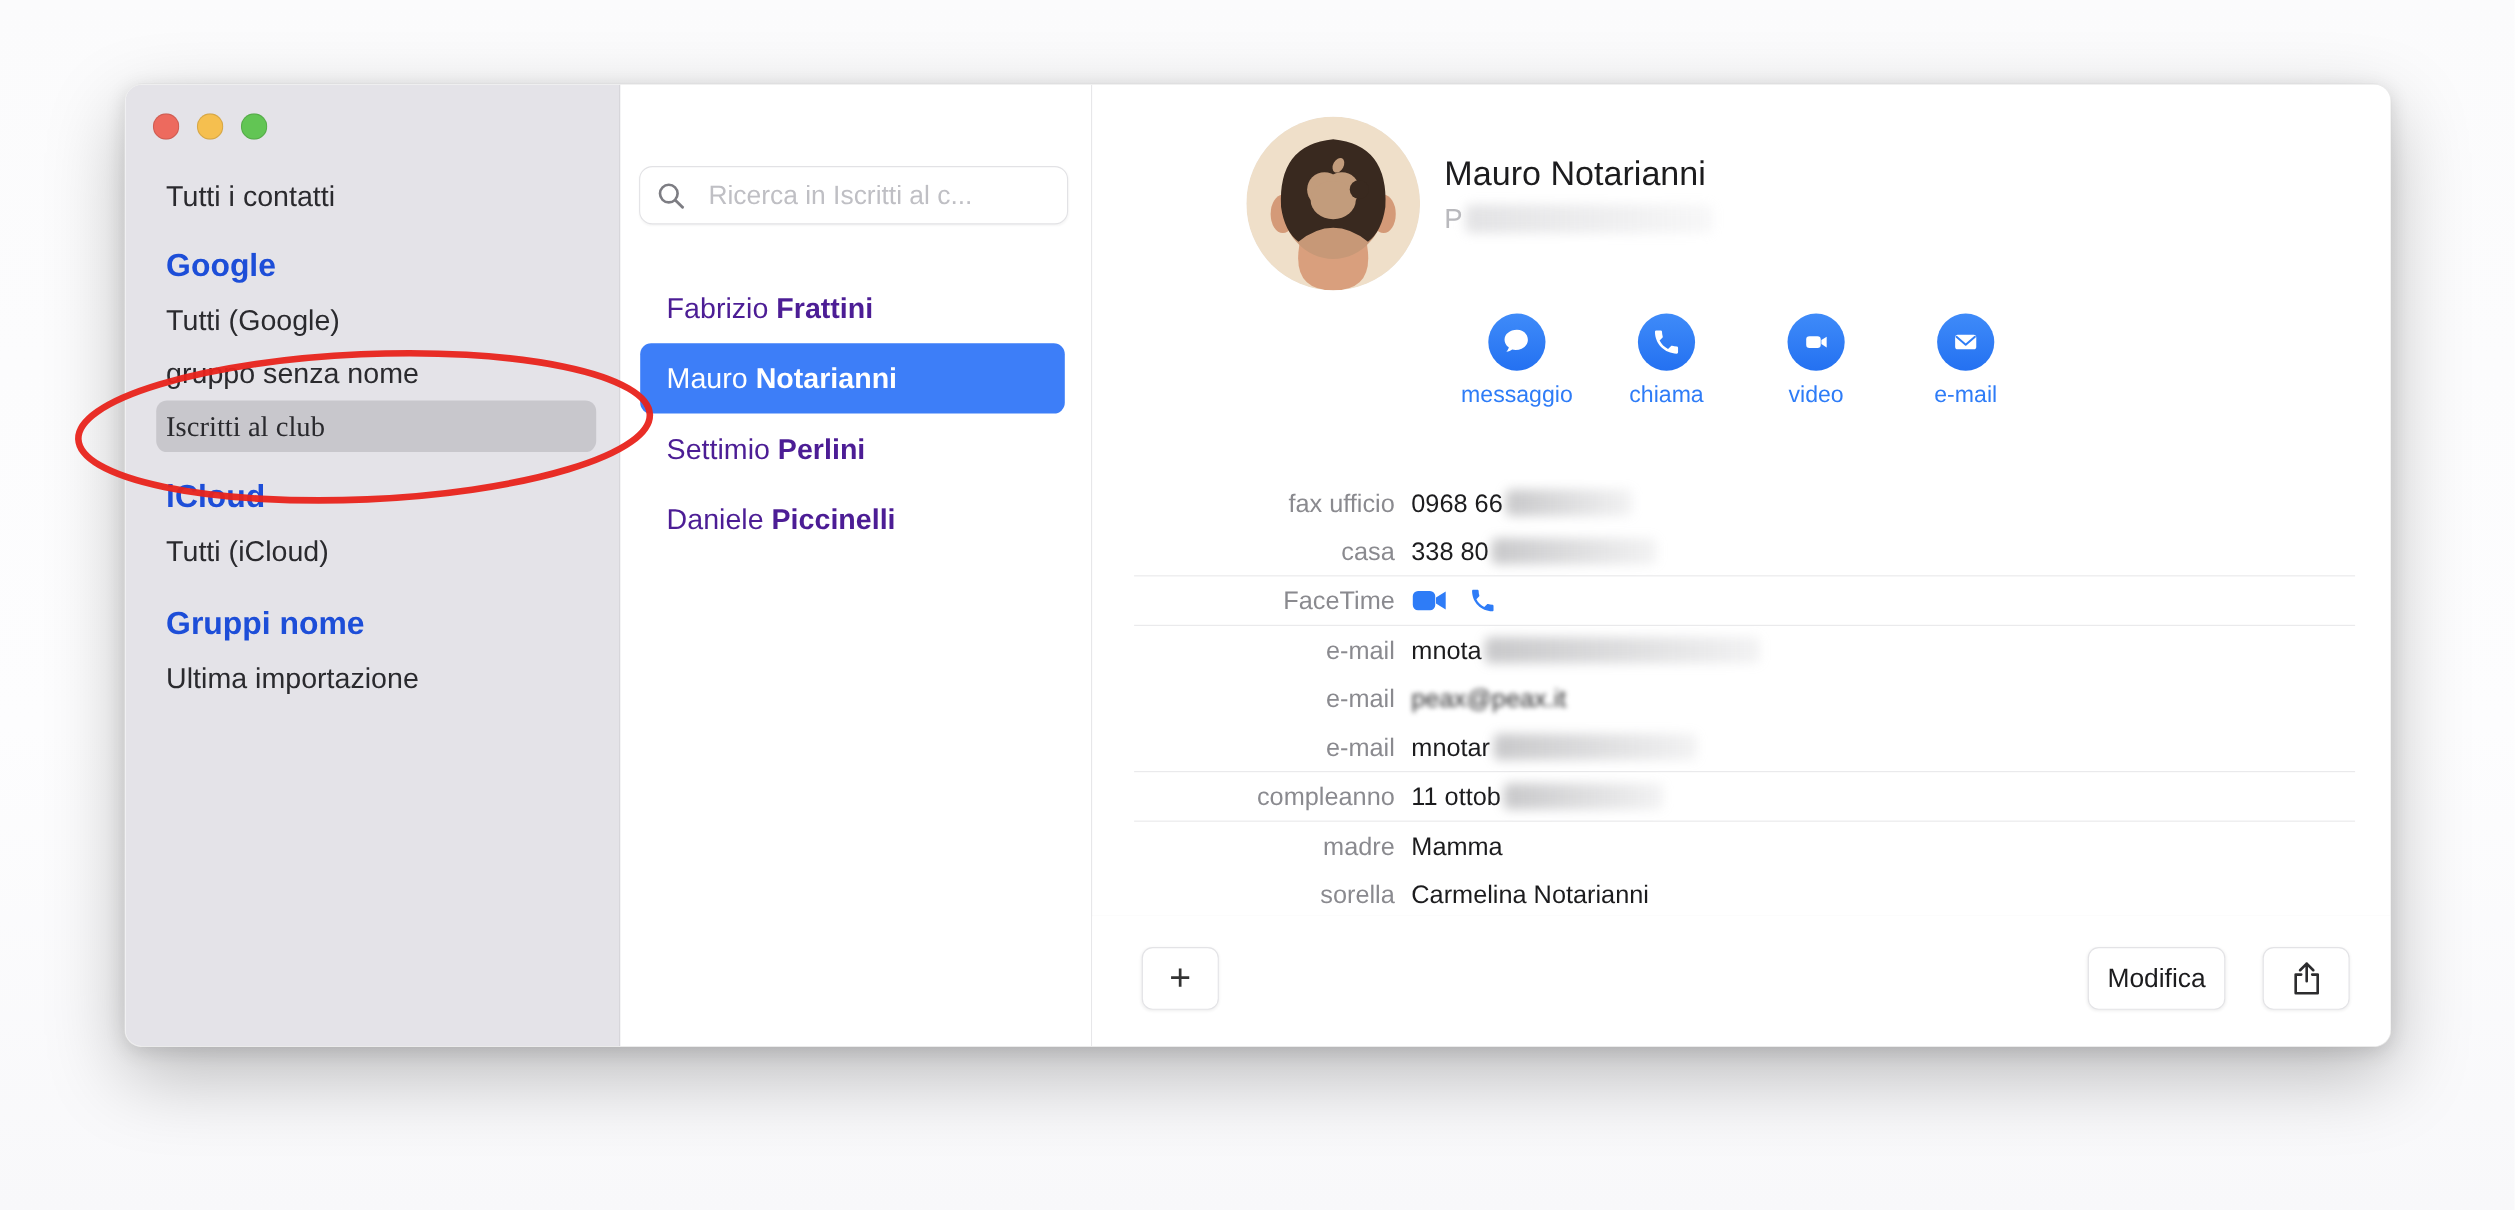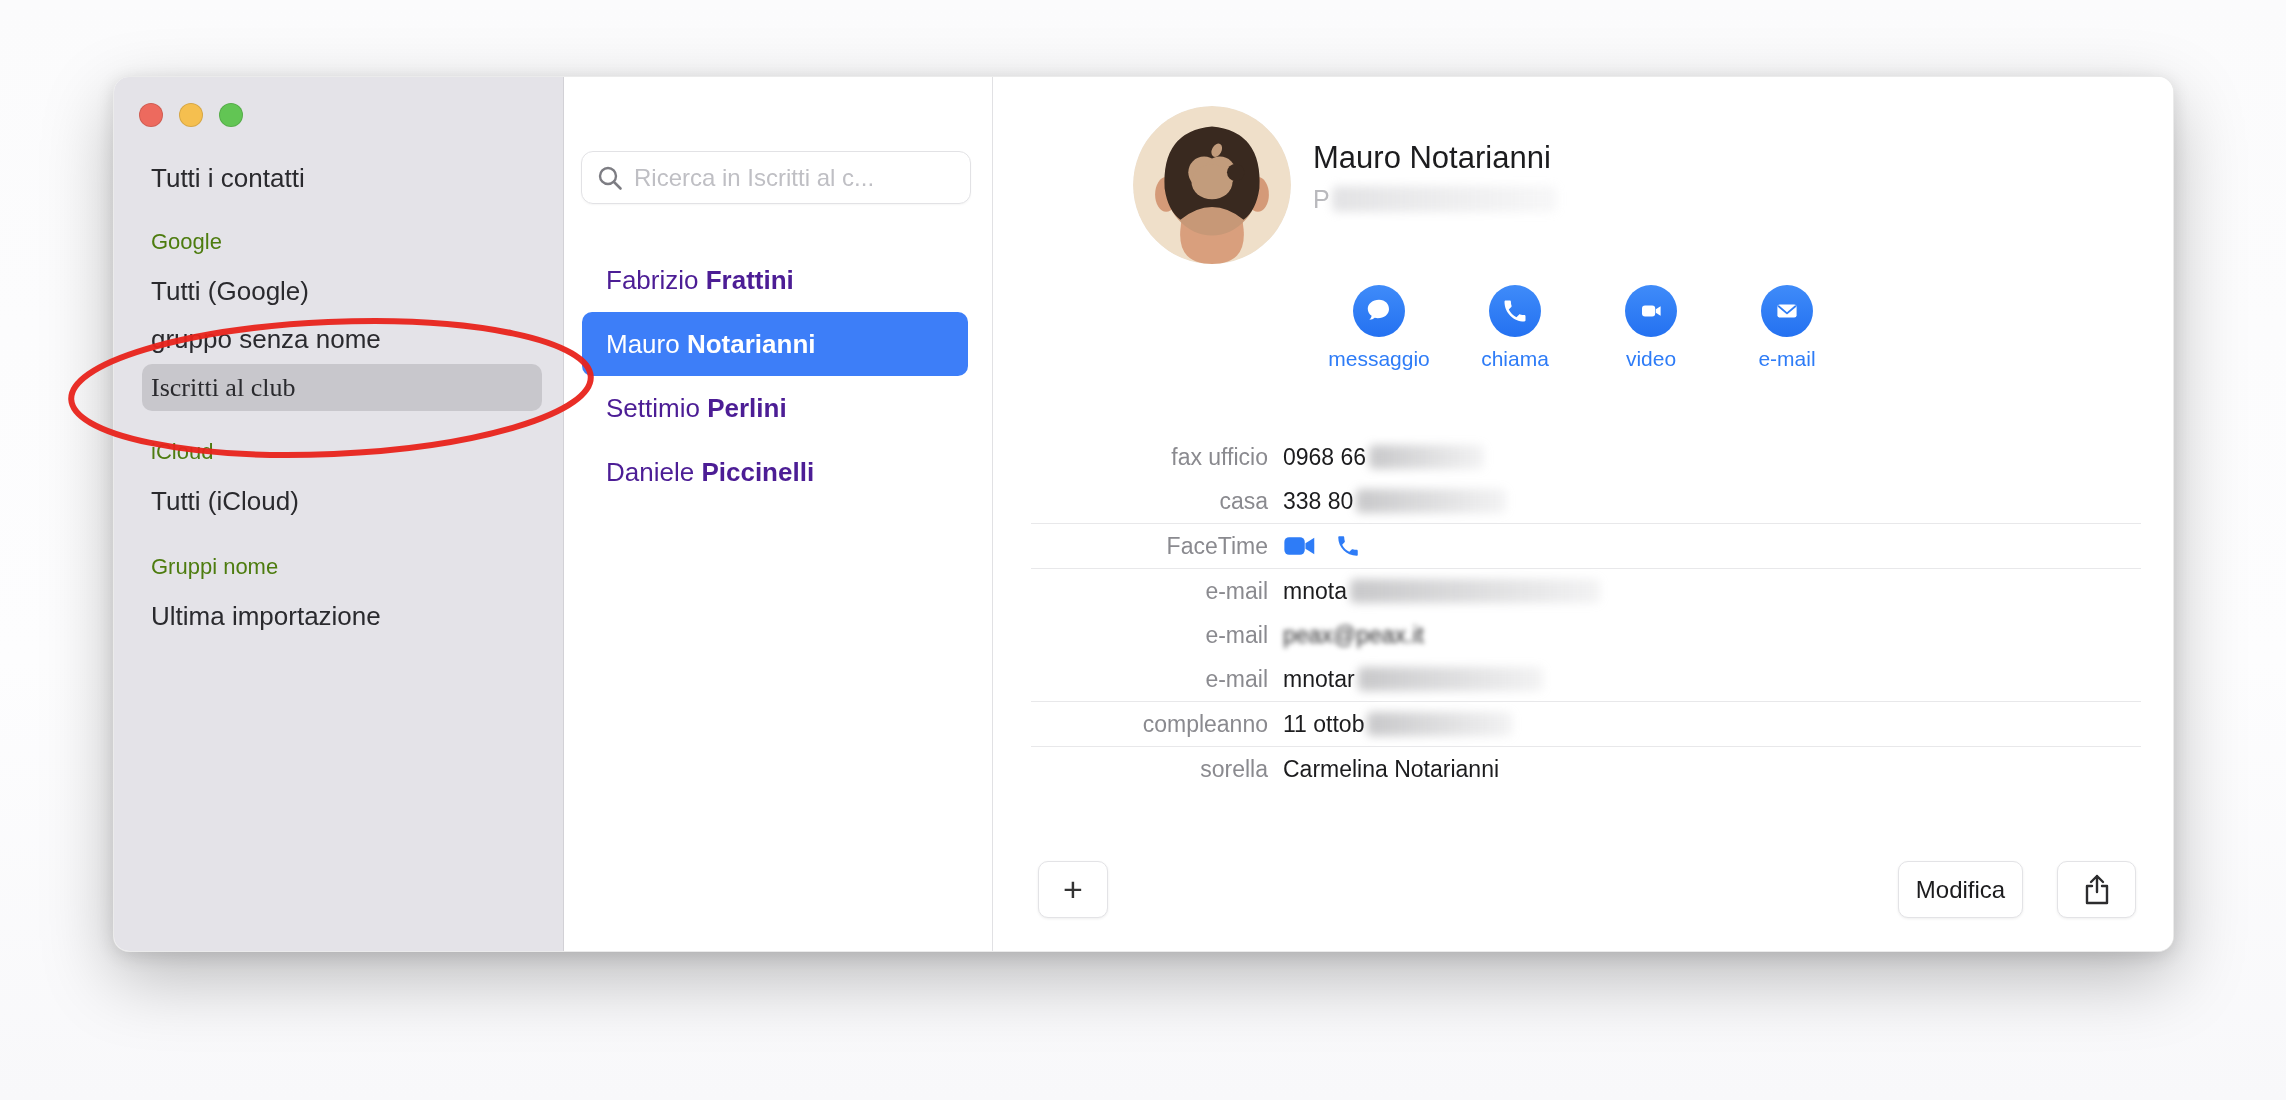--- a/index.html
+++ b/index.html
@@ -32,37 +32,37 @@
   .tl.red{background:#ed6a5e;}
   .tl.yellow{background:#f5bf4f;}
   .tl.green{background:#62c554;}
 
   .side-item{
     position:absolute;left:37px;right:40px;height:34px;line-height:34px;
     font-size:26px;color:#2a2a2e;white-space:nowrap;
   }
   .side-header{
     position:absolute;left:37px;height:30px;line-height:30px;
-    font-size:22px;font-weight:400;color:#4d7c0f;white-space:nowrap;
+    font-size:29px;font-weight:700;color:#1d4ed8;white-space:nowrap;
   }
   .side-item.selected{
     left:28px;right:21px;top:287px;height:47px;line-height:47px;
     background:#c8c7cc;border-radius:10px;padding-left:9px;font-family:Liberation Serif, serif;
   }
 
   
   .list-col{
     position:relative;width:428px;flex:0 0 428px;background:#fff;
     border-right:1px solid #e1e1e4;
   }
   .search-box{
     position:absolute;left:17px;top:74px;width:390px;height:53px;box-sizing:border-box;
     background:#fff;border:1px solid #e2e2e5;border-radius:12px;
     box-shadow:0 1px 2px rgba(0,0,0,.04);
-    display:flex;align-items:center;padding:0 14px;gap:10px;
+    display:flex;align-items:center;padding:0 14px;gap:20px;
   }
   .search-box svg{flex:0 0 auto;}
   .search-placeholder{font-size:24px;color:#bfbfc4;white-space:nowrap;overflow:hidden;}
 
   .contact-rows{position:absolute;left:18px;right:24px;top:171px;}
   .contact-row{
     height:64px;line-height:64px;padding-left:24px;border-radius:10px;
     font-size:26px;color:#4c1d95;white-space:nowrap;
   }
   .contact-row .last{font-weight:700;}
@@ -299,20 +299,26 @@
           <div class="field-label">compleanno</div>
           <div class="field-value">
             <span>11 ottob</span>
             <span class="redact" style="width:145px"></span>
           </div>
         </div>
 
         <div class="divider"></div>
 
         <div class="field-row">
+          <div class="field-label">madre</div>
+          <div class="field-value">
+            <span>Mamma</span>
+          </div>
+        </div>
+        <div class="field-row">
           <div class="field-label">sorella</div>
           <div class="field-value">
             <span>Carmelina Notarianni</span>
           </div>
         </div>
 
       </div>
 
       <div class="detail-footer">
         <div class="btn btn-add">

